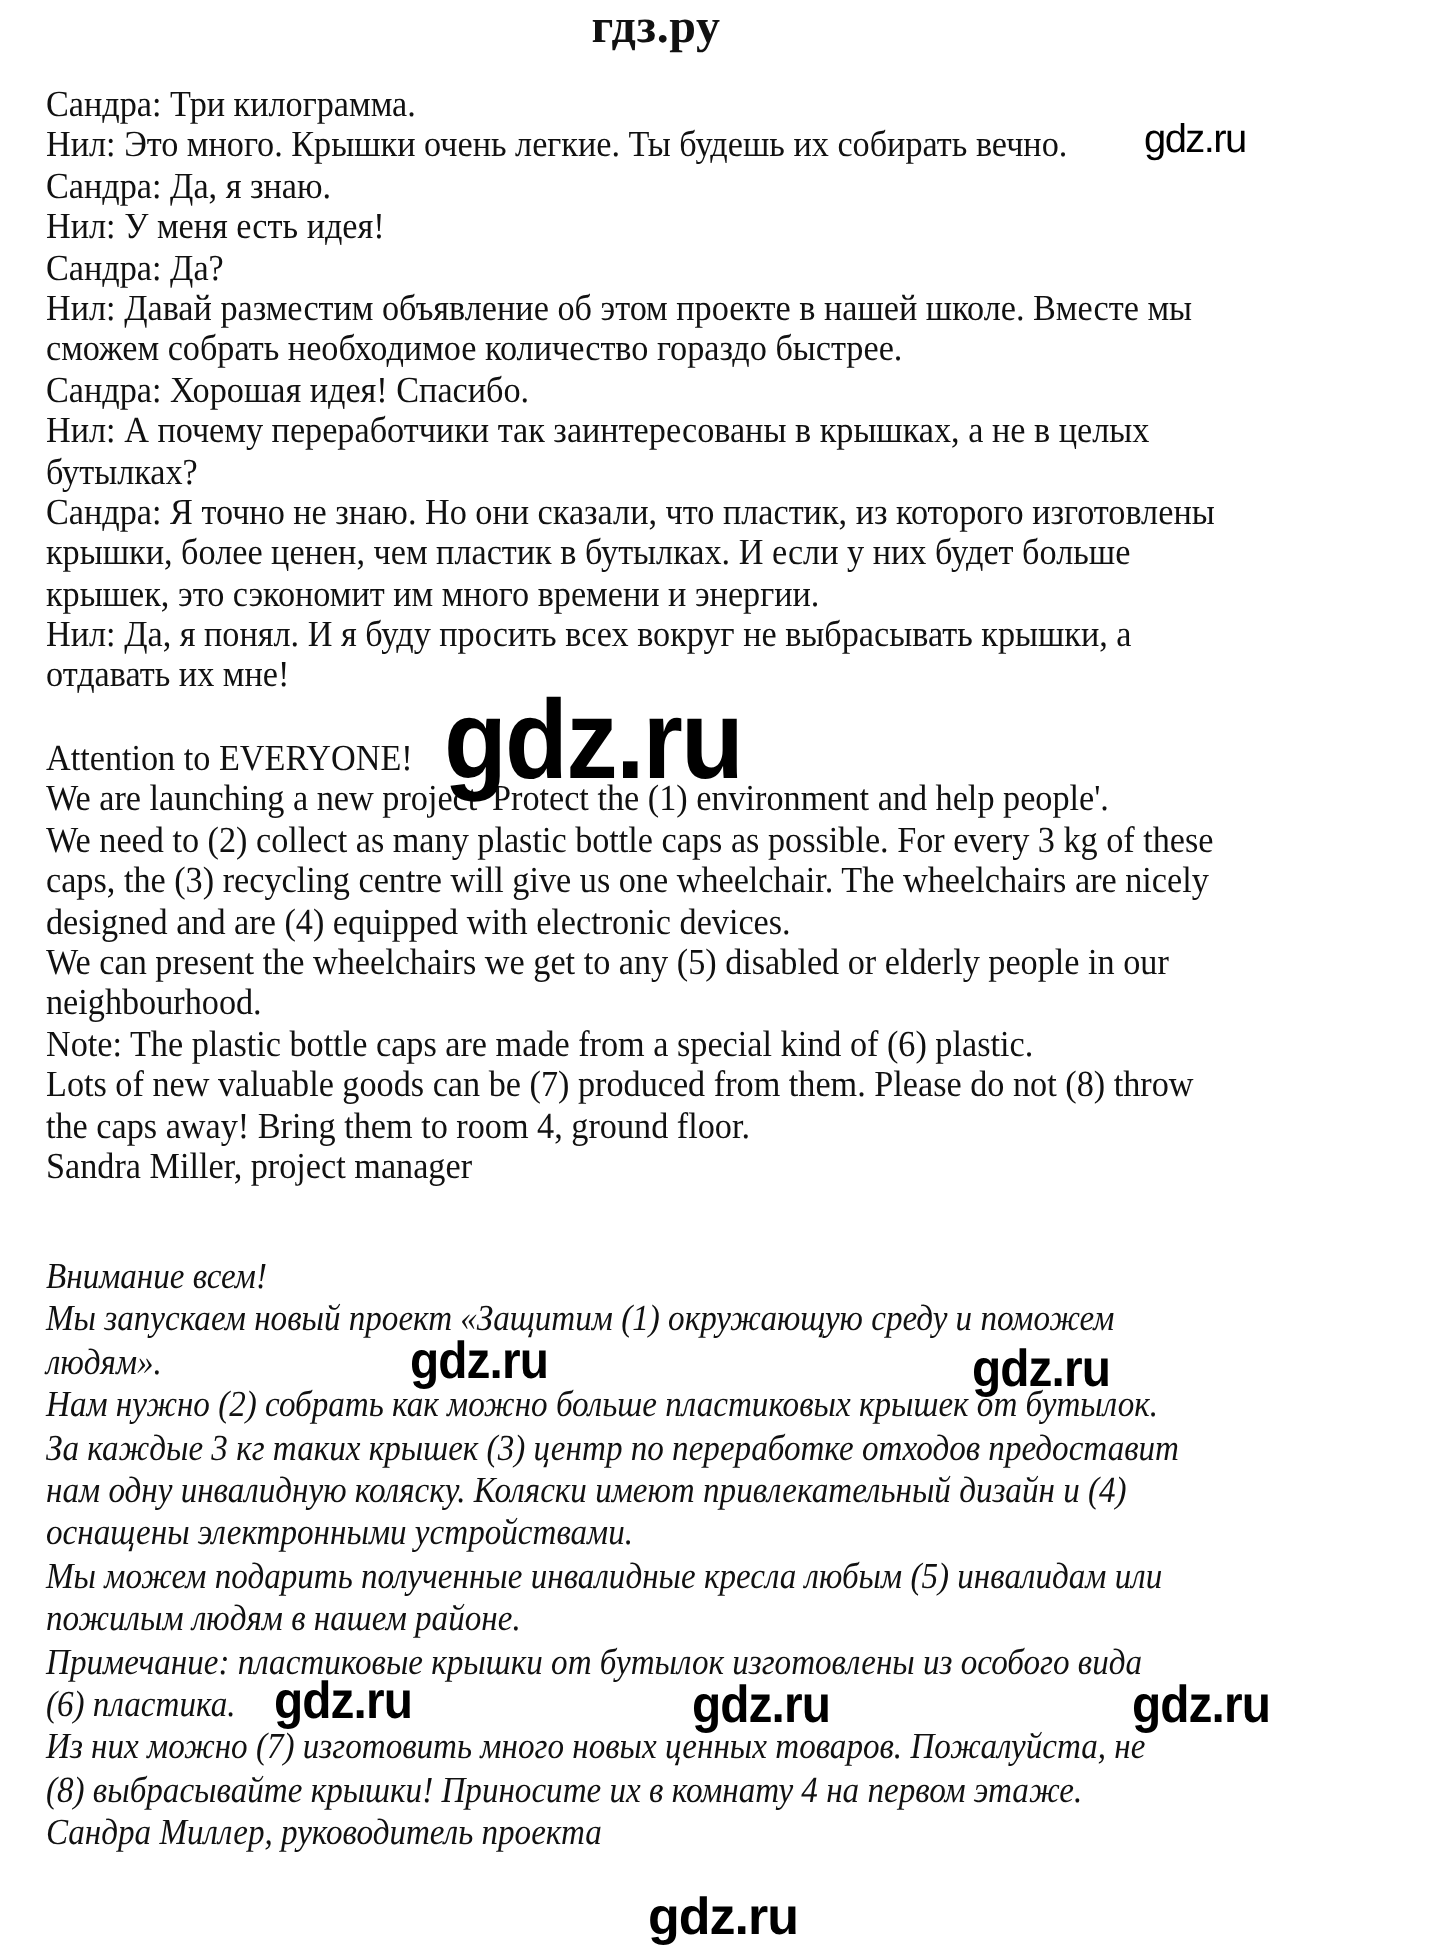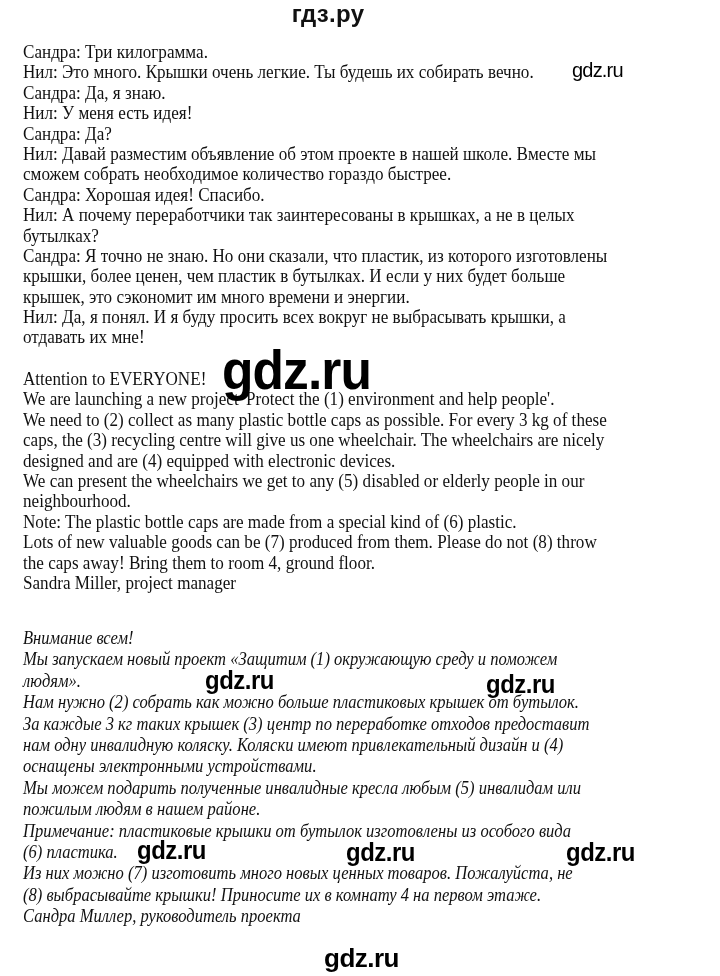--- a/index.html
+++ b/index.html
@@ -13,21 +13,21 @@
       position: relative;
       overflow: hidden;
       color: #111111;
     }
     .site-header {
       position: absolute;
       top: 0;
       left: 0;
       width: 656px;
       text-align: center;
-      font-family: Liberation Sans, sans-serif;
+      font-family: Liberation Serif, serif;
       font-weight: bold;
       font-size: 24px;
       line-height: 26px;
       top: 1px;
       letter-spacing: 0.3px;
     }
     .block {
       position: absolute;
       left: 23px;
       width: 680px;

